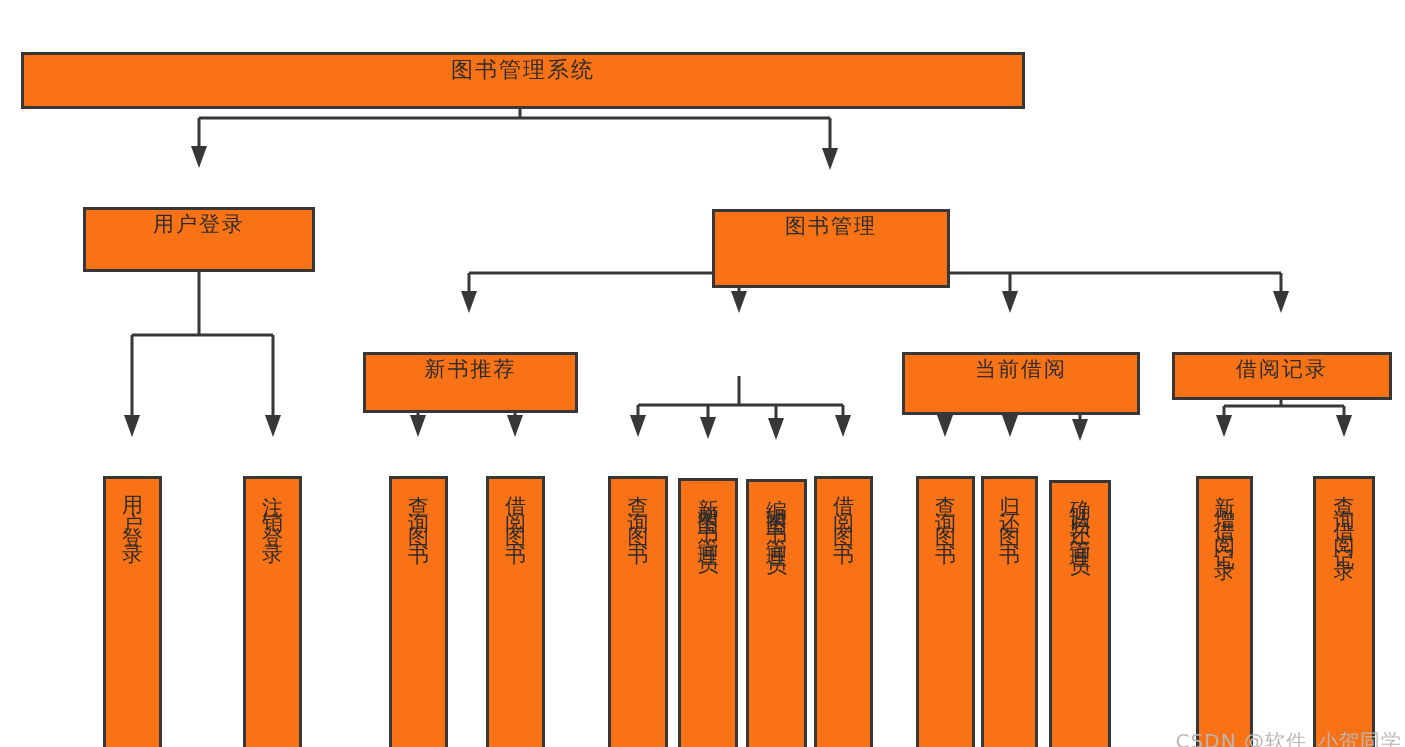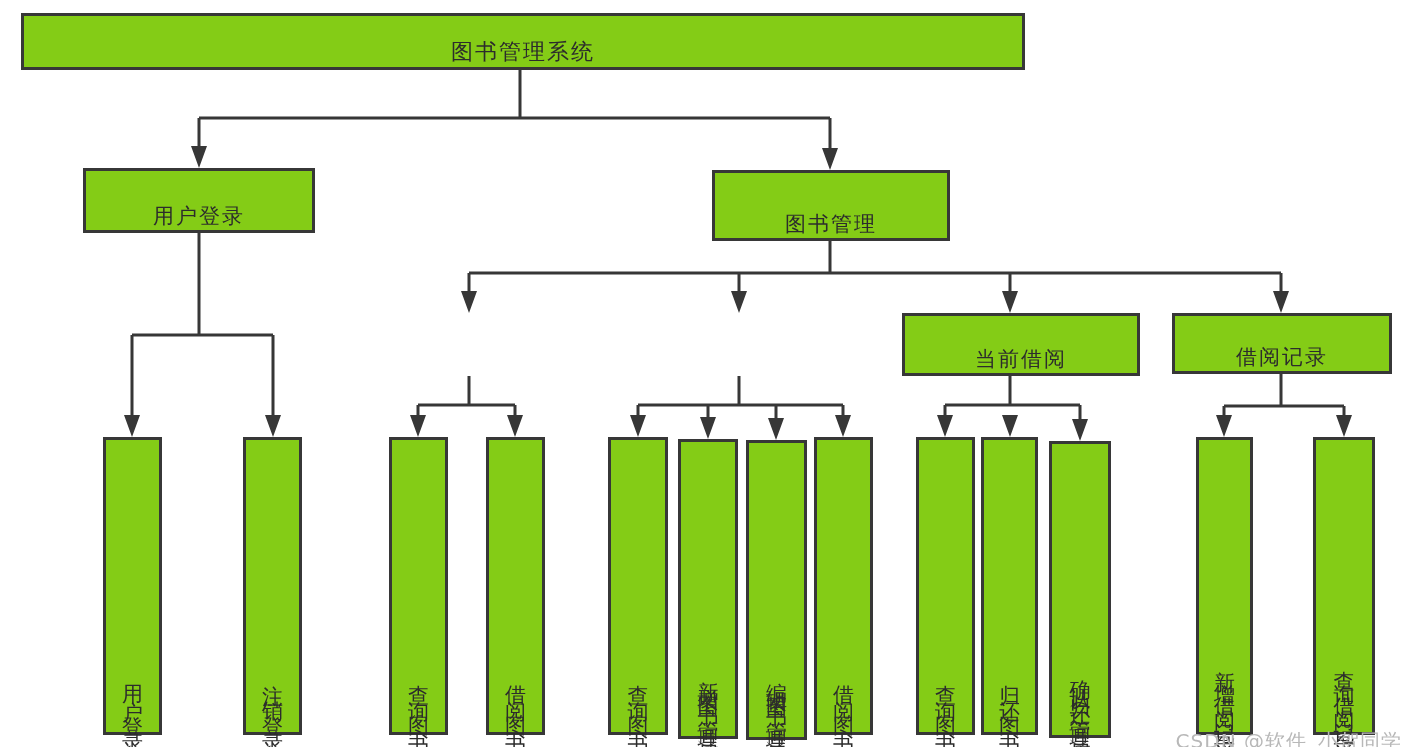--- a/index.html
+++ b/index.html
@@ -16,26 +16,27 @@
     overflow: hidden;
   }
   .edges {
     position: absolute;
     left: 0;
     top: 0;
   }
   .node {
     position: absolute;
     box-sizing: border-box;
-    background: #84cc16;
+    background: #f97316;
     border: 3px solid var(--line, #373737);
     display: flex;
-    align-items: flex-end;
+    align-items: flex-start;
     justify-content: center;
     color: var(--text, #2c2c2c);
+    margin-top: 39px;
   }
   .node .label {
     white-space: nowrap;
   }
   .h .label {
     font-size: 21px;
     letter-spacing: 2px;
   }
   .root .label {
     font-size: 22px;
@@ -86,28 +87,31 @@
              M1216 415 L1232 415 L1224 437 Z M1336 415 L1352 415 L1344 437 Z"></path>
   </svg>
 
   <div class="node h root" style="left:21px;top:13px;width:1004px;height:57px">
     <span class="label">图书管理系统</span>
   </div>
 
   <div class="node h" style="left:83px;top:168px;width:232px;height:65px">
     <span class="label">用户登录</span>
   </div>
-  <div class="node h" style="left:712px;top:170px;width:238px;height:71px">
+  <div class="node h" style="left:712px;top:170px;width:238px;height:79px">
     <span class="label">图书管理</span>
   </div>
 
+  <div class="node h" style="left:363px;top:313px;width:215px;height:61px">
+    <span class="label">新书推荐</span>
+  </div>
   <div class="node h" style="left:902px;top:313px;width:238px;height:63px">
     <span class="label">当前借阅</span>
   </div>
-  <div class="node h" style="left:1172px;top:313px;width:220px;height:61px">
+  <div class="node h" style="left:1172px;top:313px;width:220px;height:48px">
     <span class="label">借阅记录</span>
   </div>
 
   <div class="node v" style="left:103px;top:437px;width:59px;height:298px">
     <span class="label v4">用户登录</span>
   </div>
   <div class="node v" style="left:243px;top:437px;width:59px;height:298px">
     <span class="label v4">注销登录</span>
   </div>
 

